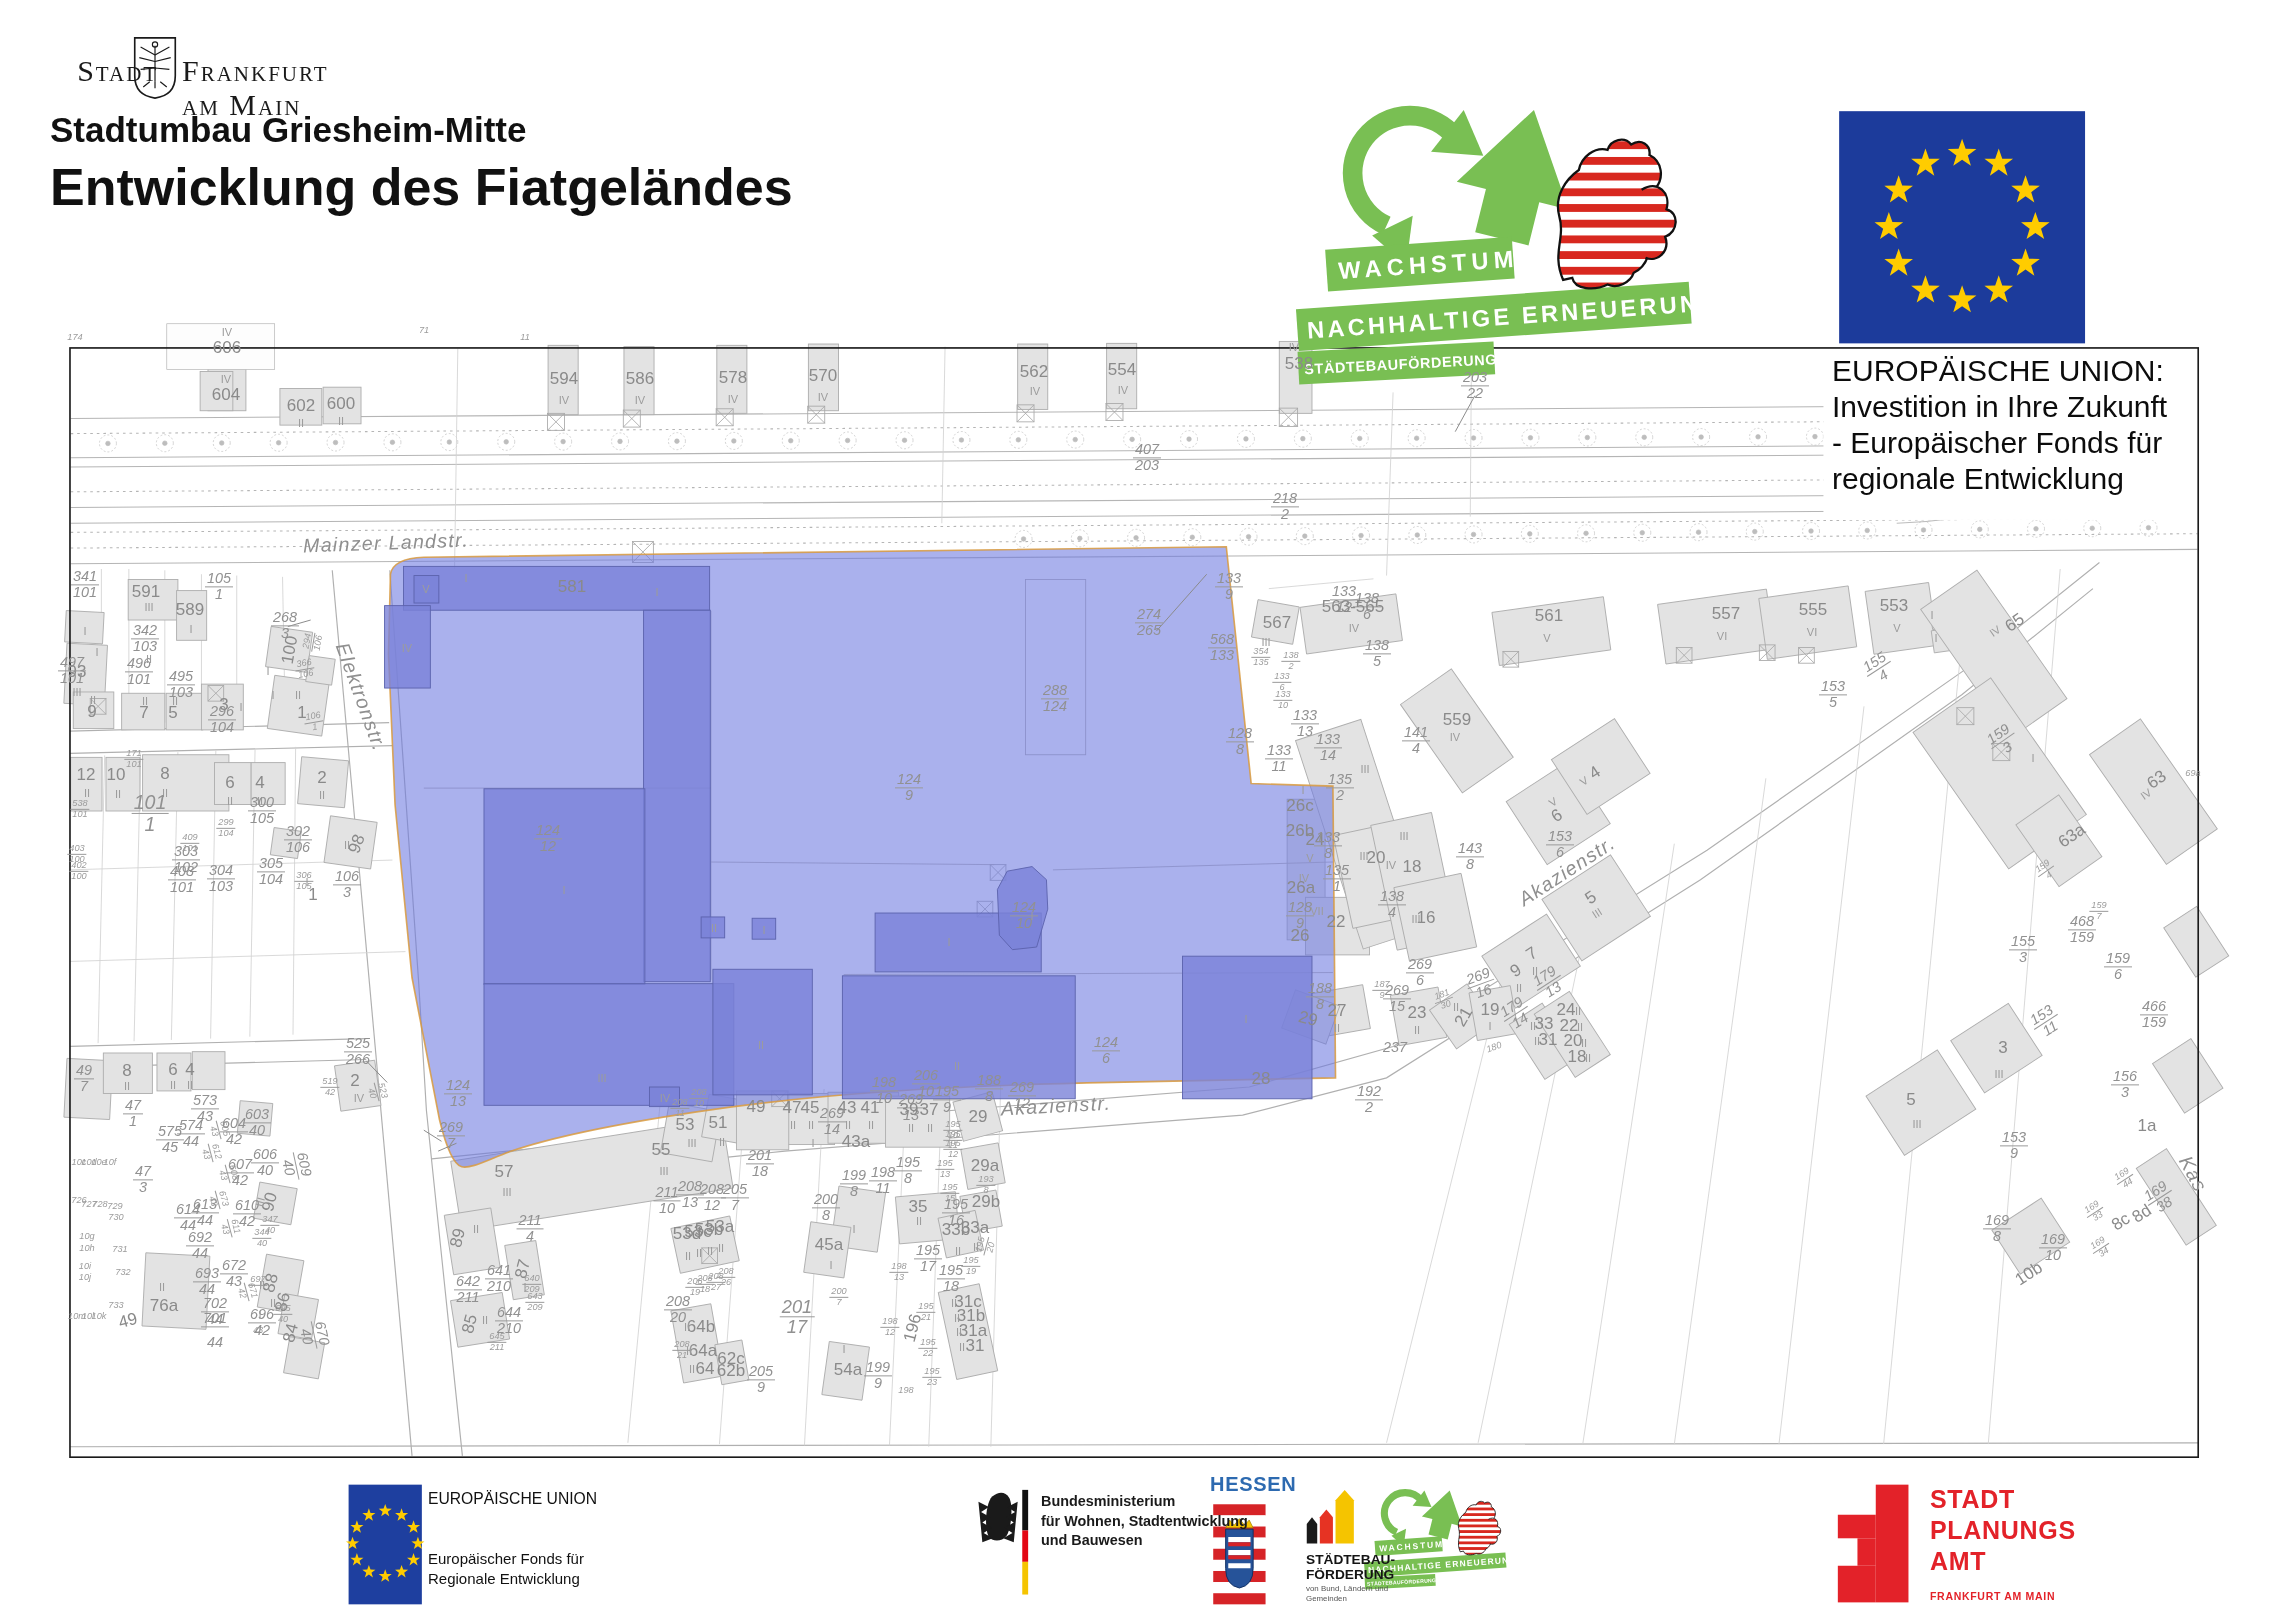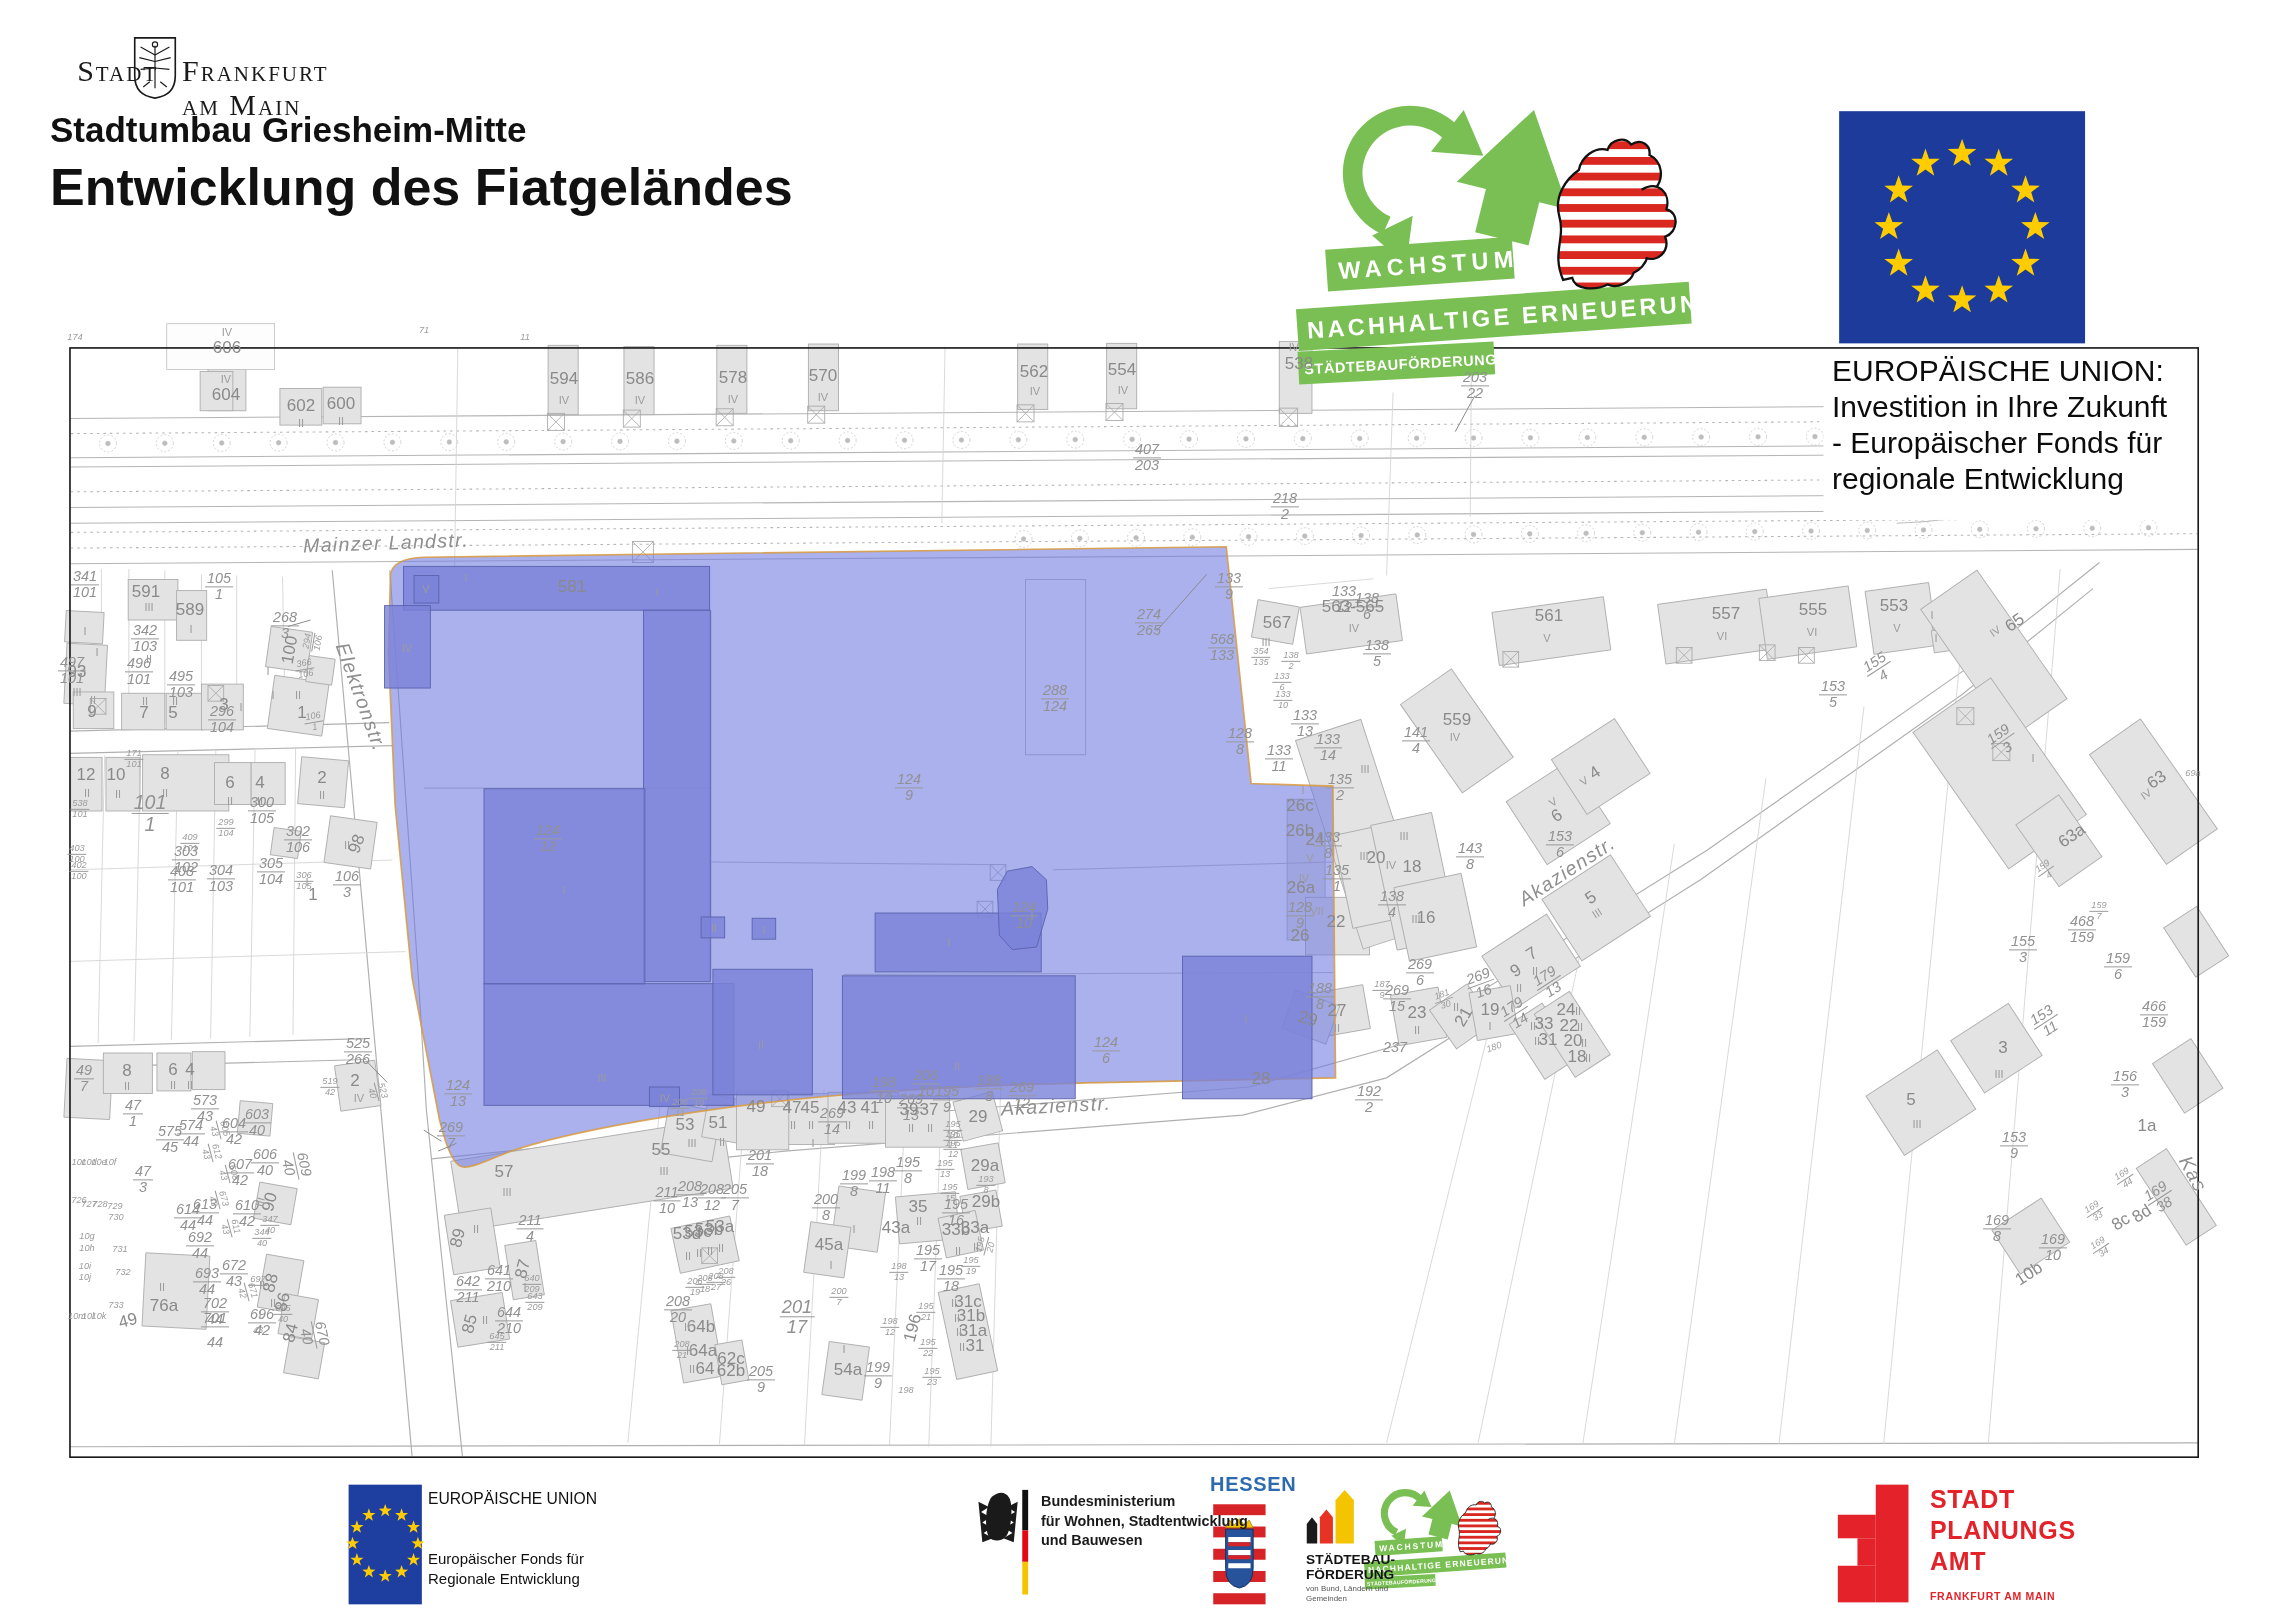--- a/index.html
+++ b/index.html
@@ -1429,21 +1429,21 @@
     <div class="lbl k-n" style="left: 929px; top: 1110px; transform: translate(-50%, -50%) rotate(0deg);">37</div>
     <div class="lbl k-r" style="left: 930px; top: 1128px; transform: translate(-50%, -50%) rotate(0deg);">II</div>
     <div class="lbl k-f frac" style="left: 826px; top: 1208px; transform: translate(-50%, -50%) rotate(0deg);">
       <span class="n">200</span>
       <span class="d">8</span>
     </div>
     <div class="lbl k-f frac" style="left: 854px; top: 1184px; transform: translate(-50%, -50%) rotate(0deg);">
       <span class="n">199</span>
       <span class="d">8</span>
     </div>
-    <div class="lbl k-n" style="left: 856px; top: 1228px; transform: translate(-50%, -50%) rotate(0deg); margin-left: 40px;">43a</div>
+    <div class="lbl k-n" style="left: 856px; top: 1142px; transform: translate(-50%, -50%) rotate(0deg);">43a</div>
     <div class="lbl k-r" style="left: 854px; top: 1229px; transform: translate(-50%, -50%) rotate(0deg);">I</div>
     <div class="lbl k-n" style="left: 829px; top: 1245px; transform: translate(-50%, -50%) rotate(0deg);">45a</div>
     <div class="lbl k-r" style="left: 831px; top: 1265px; transform: translate(-50%, -50%) rotate(0deg);">I</div>
     <div class="lbl k-t frac" style="left: 839px; top: 1297px; transform: translate(-50%, -50%) rotate(0deg);">
       <span class="n">200</span>
       <span class="d">7</span>
     </div>
     <div class="lbl k-f frac" style="left: 883px; top: 1181px; transform: translate(-50%, -50%) rotate(0deg);">
       <span class="n">198</span>
       <span class="d">11</span>

